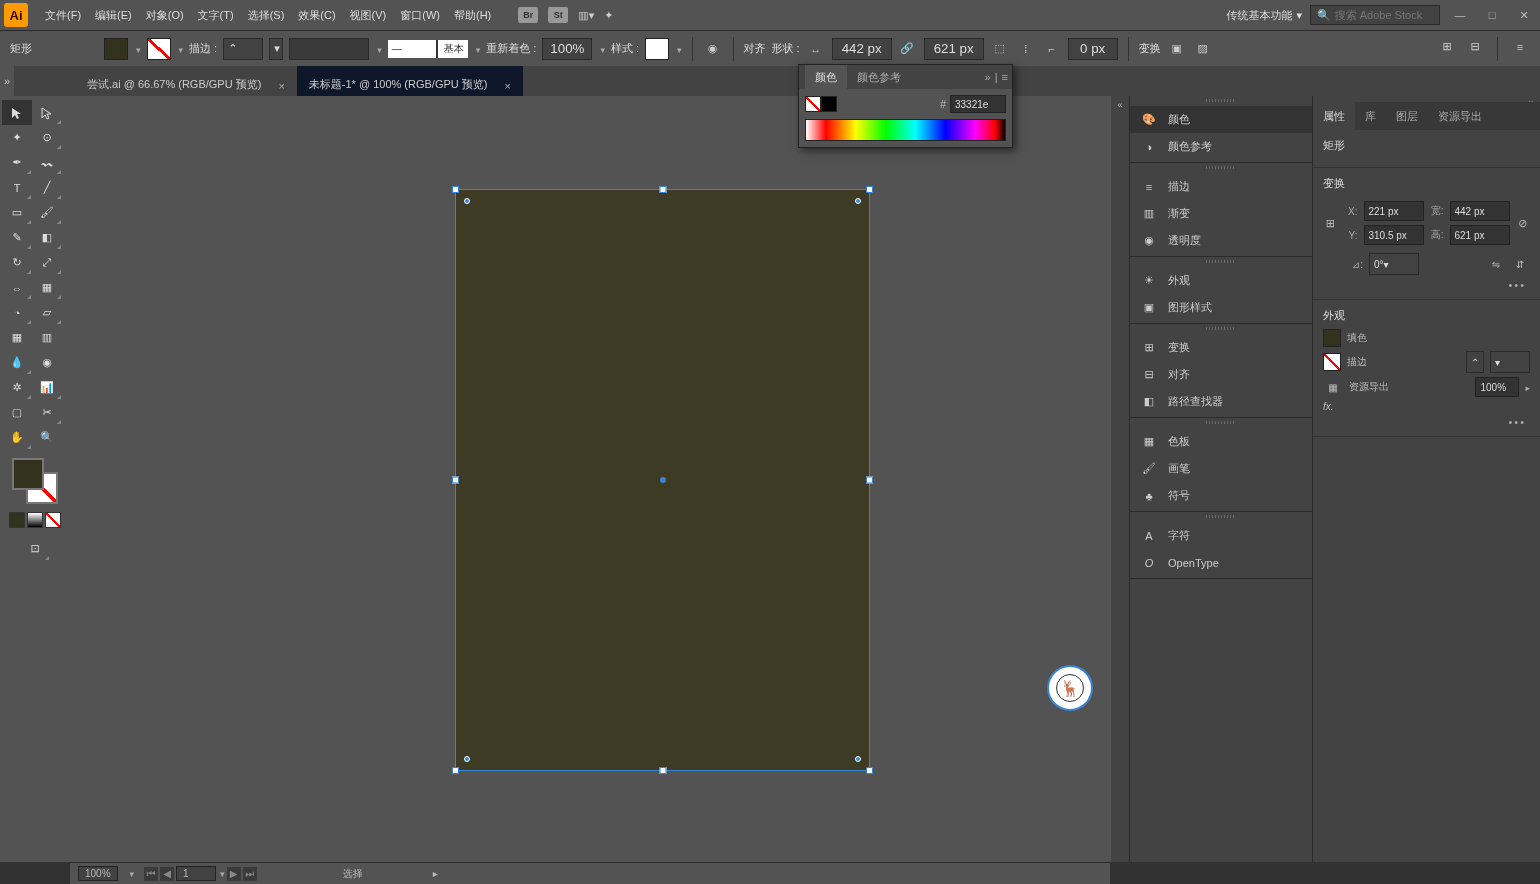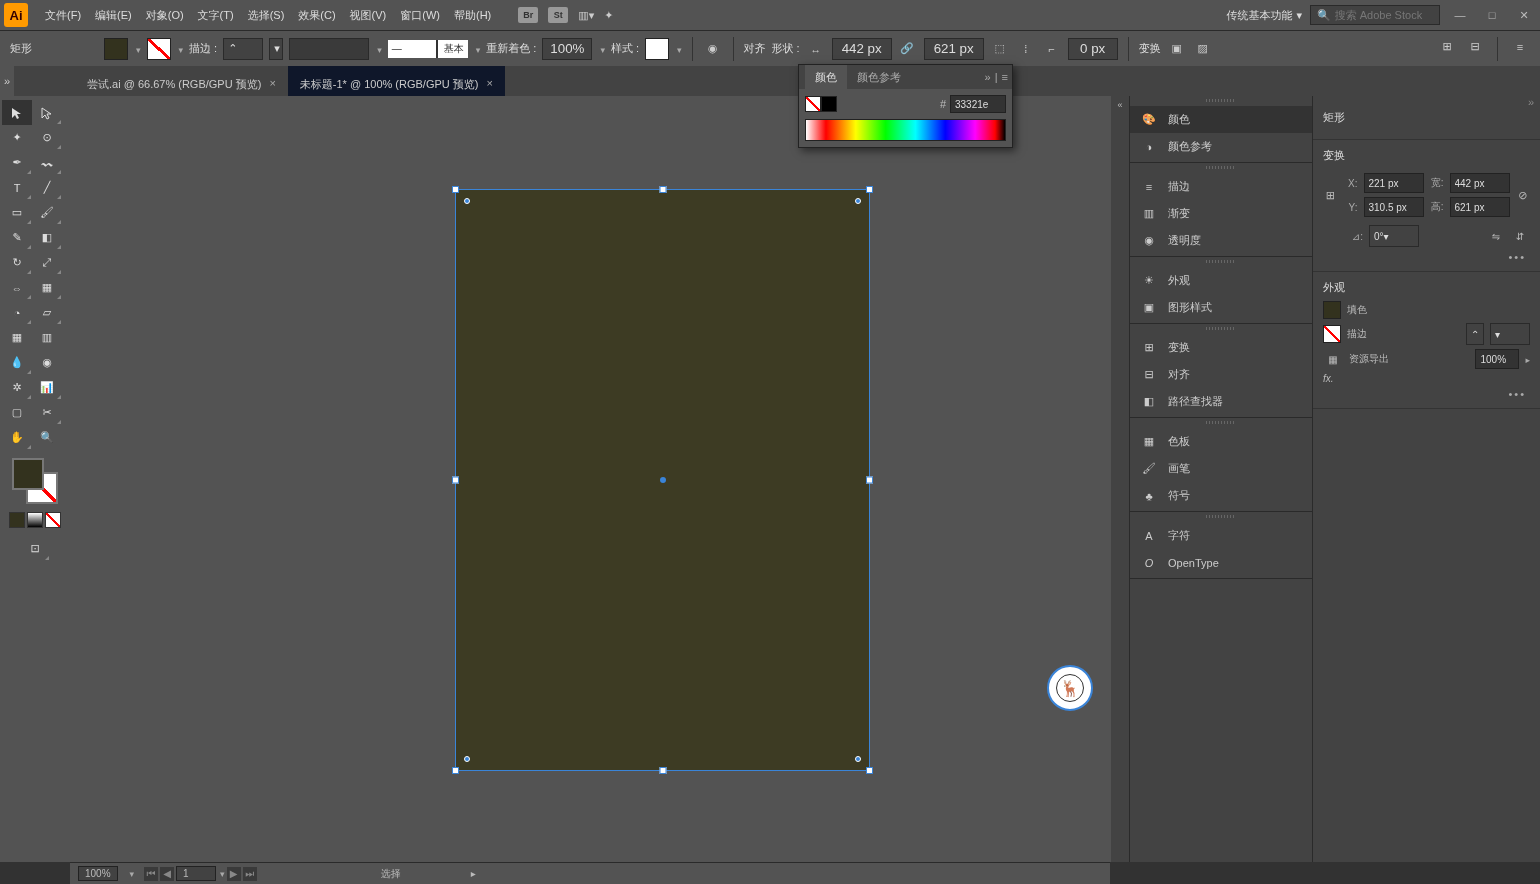--- a/index.html
+++ b/index.html
@@ -26,21 +26,21 @@
 .cb-input { background: #424242; border: 1px solid #2a2a2a; height: 22px; padding: 0 4px; color: #ddd; width: 50px; text-align:center;}
 .cb-wide { width: 80px; }
 .cb-select { background: #424242; border: 1px solid #2a2a2a; height: 22px; padding: 0 4px; color: #ddd; display:flex; align-items:center; }
 .cb-basic { background: #fff; color:#333; height:18px; width:80px; display:flex; align-items:center; padding:0 4px; font-size:10px; background: linear-gradient(to right, #fff 0%, #fff 60%, #333 60%, #333 62%, #fff 62%);}
 .cb-sep { width:1px; height:24px; background:#333; margin: 0 4px;}
 .cb-icon { width:20px; height:20px; display:flex; align-items:center; justify-content:center; color:#ccc;}
 
 
 .tabs-row { height: 30px; background: #434343; display: flex; align-items: stretch; padding-left: 75px; }
 .tab-expand { width:14px; position:absolute; left:0; top:66px; height:30px; background:#535353; display:flex; align-items:center; justify-content:center; color:#ccc;}
-.doc-tab { padding: 11px 12px; display: flex; align-items: flex-start; gap: 8px; color: #ccc; background: #434343; }
+.doc-tab { padding: 4px 12px; display: flex; align-items: flex-end; gap: 17px; color: #ccc; background: #434343; }
 .doc-tab.active { background: #0f172a; }
 .tab-close { color: #aaa; }
 
 
 .main { display: flex; height: calc(884px - 30px - 36px - 30px - 22px); }
 
 
 .toolpanel { width: 70px; background: #535353; padding: 4px 2px; }
 .tool-row { display: flex; }
 .tool-btn { width: 30px; height: 25px; display: flex; align-items: center; justify-content: center; color: #ddd; position:relative; }
@@ -395,20 +395,26 @@
           <span class="panel-icon">
             <i>O</i>
           </span>
           <span>OpenType</span>
         </div>
     </div>
   </div>
 
   <div class="props-panel">
     <div style="height:6px; display:flex; justify-content:flex-end; padding-right:6px; color:#888;">»</div>
+    <div class="props-tabs">
+      <div class="props-tab active">属性</div>
+      <div class="props-tab">库</div>
+      <div class="props-tab">图层</div>
+      <div class="props-tab">资源导出</div>
+    </div>
     <div class="props-section">
       <div class="props-heading">矩形</div>
     </div>
     <div class="props-section">
       <div class="props-heading">变换</div>
       <div style="display:flex; gap:6px; align-items:center;">
         <div class="ref-icon">⊞</div>
         <div>
           <div class="props-row">
               <span class="props-label">X:</span>
@@ -493,15 +499,15 @@
   <span class="sb-zoom">100%</span>
     <span class="chev"></span>
   <div class="sb-nav">
     <div class="sb-nav-btn">⏮</div>
     <div class="sb-nav-btn">◀</div>
     <span class="sb-zoom" style="width:40px; text-align:left;">1</span>
       <span class="chev"></span>
     <div class="sb-nav-btn">▶</div>
     <div class="sb-nav-btn">⏭</div>
   </div>
-  <span style="margin-left:114px;">选择</span>
+  <span style="margin-left:76px;">选择</span>
   <span style="margin-left:60px;">▸</span>
 </div>
 
 </body></html>

